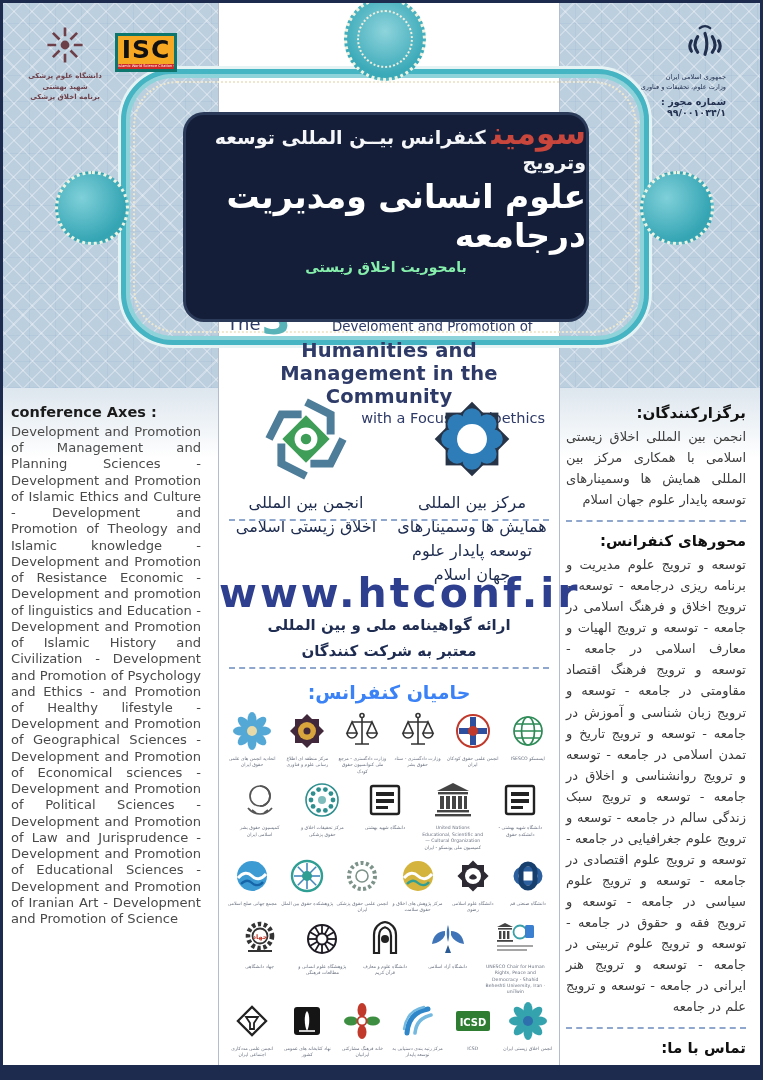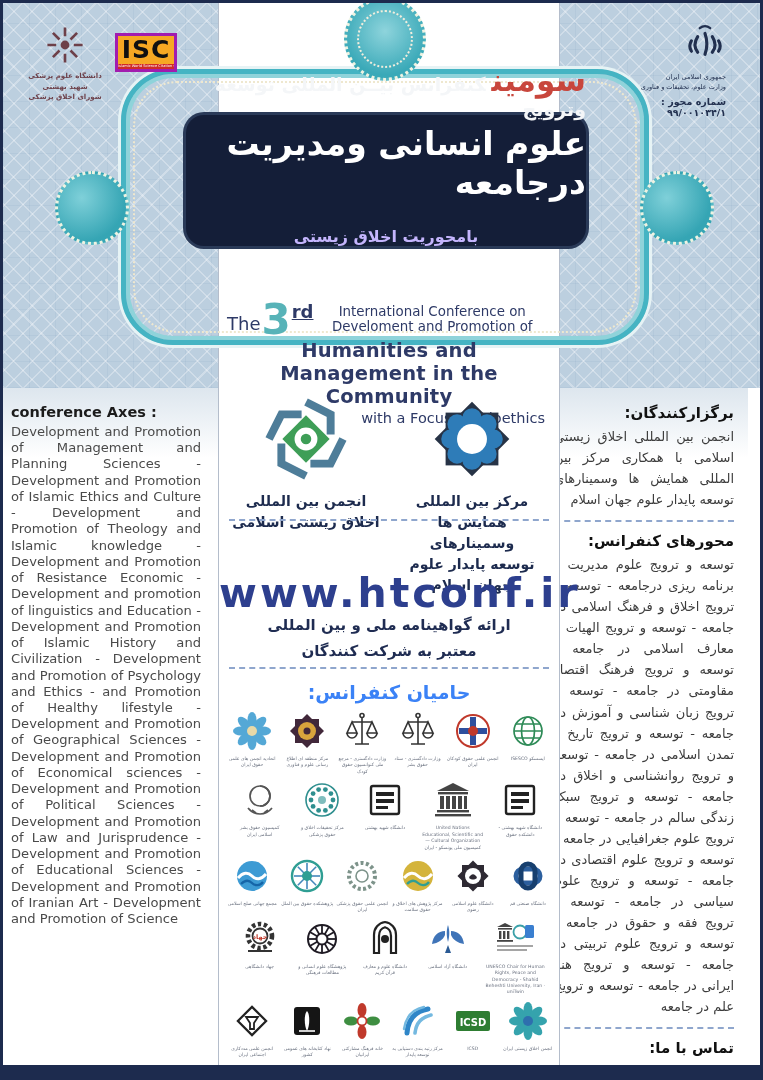--- a/index.html
+++ b/index.html
@@ -19,65 +19,65 @@
   .orn-rect{position:absolute;left:118px;top:66px;width:528px;height:276px;border:5px solid #45b4c3;
     border-radius:52px;z-index:2;box-shadow:0 0 0 3px #e6f3f5, inset 0 0 0 4px #8fd3da;}
   .orn-rect::after{content:"";position:absolute;inset:7px;border:2px dotted #efe8cf;border-radius:44px;}
   .orn-blob{position:absolute;width:74px;height:74px;border-radius:50%;z-index:2;
     background:radial-gradient(circle at 35% 35%, #7fd0d9, #35a5b4 70%);border:3px dotted #eef3e2;}
   .orn-blob.left{left:52px;top:168px;} .orn-blob.right{left:637px;top:168px;}
   .orn-top{position:absolute;left:341px;top:-6px;width:82px;height:84px;border-radius:50%;z-index:2;
     background:radial-gradient(circle at 50% 40%, #8ed4dc, #3aa9b8 72%);border:3px dotted #eef3e2;}
   .orn-top::after{content:"";position:absolute;inset:10px;border-radius:50%;border:2px dotted #f3eedd;}
   
-  .banner{position:absolute;left:183px;top:112px;width:400px;height:131px;background:#141e38;
-    border-radius:18px;z-index:3;display:flex;flex-direction:column;justify-content:flex-end;
+  .banner{position:absolute;left:183px;top:112px;width:400px;height:204px;background:#141e38;
+    border-radius:18px;z-index:3;display:flex;flex-direction:column;justify-content:flex-start;
     align-items:center;direction:rtl;box-shadow:0 0 0 3px #2a3a58;}
   .banner .l1{font-size:19px;font-weight:bold;color:#f4f6f8;letter-spacing:0;}
   .banner .l1 .accent{font-size:31px;color:#c8463c;font-weight:bold;margin-left:6px;}
   .banner .l2{font-size:33px;font-weight:bold;color:#ffffff;margin-top:4px;}
-  .banner .l3{font-size:16px;font-weight:bold;color:#c4b5fd;margin-top:25px;}
+  .banner .l3{font-size:14px;font-weight:bold;color:#86efac;margin-top:4px;}
   
   .ethics-logo{position:absolute;left:16px;top:20px;width:92px;z-index:4;text-align:center;color:#6d4049;}
   .ethics-logo .cap{font-size:7px;line-height:1.5;font-weight:bold;direction:rtl;}
-  .isc{position:absolute;left:112px;top:30px;width:62px;z-index:4;border:3px solid #a21caf;background:#f7a823;text-align:center;}
+  .isc{position:absolute;left:112px;top:30px;width:62px;z-index:4;border:3px solid #0f766e;background:#f7a823;text-align:center;}
   .isc .big{font-size:25px;font-weight:bold;color:#111;line-height:1.1;letter-spacing:1px;}
   .isc .sub{background:#cf2a27;color:#fff;font-size:3.6px;line-height:1.6;white-space:nowrap;overflow:hidden;}
   .emblem{position:absolute;right:34px;top:20px;width:96px;z-index:4;text-align:right;color:#22304f;}
   .emblem .cap{font-size:6.5px;line-height:1.5;direction:rtl;}
   .emblem .lic{font-size:9.5px;font-weight:bold;direction:rtl;margin-top:3px;}
   
   .title-en{position:absolute;left:224px;top:300px;width:324px;z-index:2;color:#2e3a67;text-align:center;}
   .title-en .row1{display:flex;align-items:flex-end;justify-content:center;}
   .title-en .the{font-size:18px;padding-bottom:3px;}
   .title-en .num{font-size:42px;line-height:.8;font-weight:bold;color:#57b3b8;padding:0 1px;}
   .title-en .ord{font-size:18px;font-weight:bold;align-self:flex-start;line-height:1;text-decoration:underline;}
   .title-en .t1{font-size:13.4px;padding-bottom:3px;}
   .title-en .t2{font-size:19.5px;font-weight:bold;margin-top:2px;letter-spacing:.2px;}
   .title-en .t3{font-size:14.5px;text-align:right;margin-top:2px;padding-right:6px;}
   
   .org-logos{position:absolute;left:228px;top:392px;width:316px;z-index:2;display:flex;justify-content:space-between;}
   .org{width:150px;text-align:center;}
-  .org .cap{font-size:14px;font-weight:bold;color:#1d2b4e;direction:rtl;white-space:pre-line;line-height:1.5;margin-top:4px;}
+  .org .cap{font-size:16px;font-weight:normal;color:#1d2b4e;direction:rtl;white-space:pre-line;line-height:1.5;margin-top:4px;}
   .dash{position:absolute;left:226px;width:320px;border-top:2px dashed #8fa6cd;z-index:2;}
   .city{position:absolute;left:216px;top:528px;width:340px;text-align:center;font-size:27px;font-weight:bold;color:#b1352b;direction:rtl;z-index:2;}
   .site{position:absolute;left:216px;top:566px;width:340px;text-align:center;font-size:41px;font-weight:bold;color:#2d3f8e;letter-spacing:3px;z-index:2;}
   .cert{position:absolute;left:246px;top:610px;width:280px;text-align:center;font-size:15px;font-weight:bold;color:#1f2c52;direction:rtl;line-height:1.7;z-index:2;}
   .sp-head{position:absolute;left:216px;top:678px;width:340px;text-align:center;font-size:19px;font-weight:bold;color:#3b82f6;direction:rtl;z-index:2;}
   .sp-grid{position:absolute;left:220px;top:708px;width:334px;z-index:2;}
   .sp-row{display:flex;justify-content:space-evenly;align-items:flex-start;margin-bottom:5px;}
   .sp-cell{width:52px;text-align:center;}
   .sp-cell.wide{width:62px;}
   .sp-cell .cap{font-size:4.6px;color:#6b7280;line-height:1.4;direction:rtl;margin-top:1px;}
   
   .col-left{position:absolute;left:0;top:385px;width:215px;bottom:12px;padding:16px 17px 0 8px;
     background:linear-gradient(#dde6ee, #ffffff 70px);}
   .col-left h3{margin:0 0 4px 0;font-size:14.5px;color:#1b1b1b;}
   .col-left p{margin:0;font-size:13.1px;color:#4a4a4a;text-align:justify;line-height:1.24;}
-  .col-right{position:absolute;right:12px;top:385px;width:206px;bottom:12px;padding:16px 14px 16px 12px;
+  .col-right{position:absolute;right:0;top:385px;width:206px;bottom:12px;padding:16px 14px 16px 12px;
     direction:rtl;background:linear-gradient(#dde6ee, #ffffff 70px);}
   .col-right h3{margin:0 0 4px 0;font-size:15px;color:#111;}
   .col-right p{margin:0;font-size:13px;color:#3c3c3c;text-align:justify;line-height:1.62;}
   .col-right .dash2{border-top:2px dashed #8fa6cd;margin:10px 0;}
   .col-right .contact p{line-height:1.9;font-size:13.5px;color:#222;}
   .bottom-bar{position:absolute;left:0;right:0;bottom:0;height:12px;background:#1d2b4e;z-index:5;}
 </style>
 </head>
 <body>
 
@@ -95,21 +95,21 @@
       <svg width="44" height="44" viewBox="0 0 40 40">
           <g fill="#6d4049">
         <circle cx="20" cy="20" r="4"></circle>
         <g stroke="#6d4049" stroke-width="2.4" fill="none">
           <path d="M20 4v8M20 28v8M4 20h8M28 20h8M9 9l6 6M25 25l6 6M31 9l-6 6M15 25l-6 6"></path>
         </g>
           </g>
       </svg>
     </span>
     <div class="cap">دانشگاه علوم پزشکی شهید بهشتی</div>
-    <div class="cap">شورای اخلاق پزشکی</div>
+    <div class="cap">برنامه اخلاق پزشکی</div>
   </div>
 
   <div class="isc">
     <div class="big">ISC</div>
     <div class="sub">Islamic World Science Citation Center</div>
   </div>
 
   <div class="emblem">
     <span>
       <svg width="42" height="46" viewBox="0 0 40 44" fill="none" stroke="#22304f" stroke-width="3" stroke-linecap="round">

